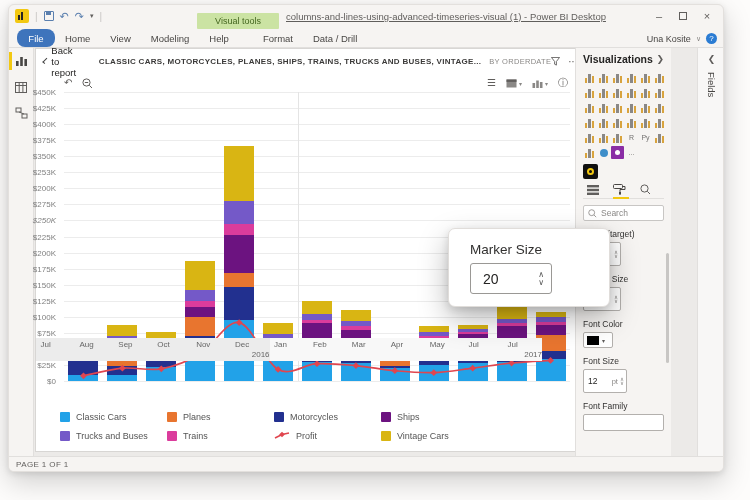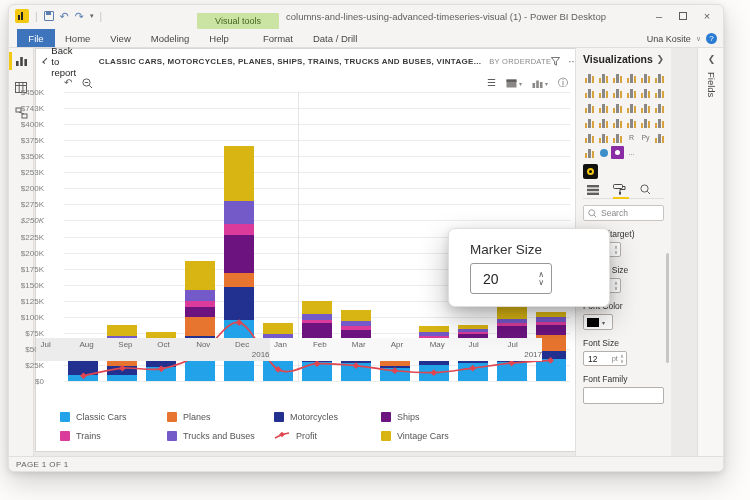--- a/index.html
+++ b/index.html
@@ -11,28 +11,28 @@
   .titlebar { position:absolute; left:0; top:0; right:0; height:24px; }
   .qat { position:absolute; left:6px; top:4px; display:flex; align-items:center; gap:6px; }
   .logo { width:14px; height:14px; background:#f2c811; border-radius:2px; position:relative; }
   .logo:before { content:""; position:absolute; left:3px; bottom:3px; width:2px; height:5px; background:#252423; box-shadow:3px 0 0 0 #252423, 3px -3px 0 0 #252423; }
   .sep { color:#c8c6c4; font-size:10px; }
   .qicon { font-size:11px; color:#5a7fae; line-height:1; }
   .qicon.floppy { width:10px; height:10px; border:1.4px solid #5a7fae; border-radius:1px; position:relative; }
   .qicon.floppy:before { content:""; position:absolute; left:1px; top:0; width:5px; height:3px; background:#5a7fae; }
   .caret { font-size:7px; color:#605e5c; }
   .vtools { position:absolute; left:188px; top:8px; width:82px; height:16px; background:#cbe3a3; color:#44661f; font-size:9px; display:flex; align-items:center; justify-content:center; border-radius:1px; }
-  .wtitle { position:absolute; left:277px; top:6px; font-size:9.5px; color:#605e5c; white-space:nowrap; }
+  .wtitle { position:absolute; left:277px; top:6px; font-size:9.5px; color:#605e5c; white-space:nowrap;text-decoration:underline; }
   .winbtns { position:absolute; right:4px; top:2px; display:flex; }
   .wbtn { width:24px; height:18px; display:flex; align-items:center; justify-content:center; color:#605e5c; font-size:11px; }
   .wbtn .maxi { width:8px; height:8px; border:1px solid #605e5c; }
 
   
   .ribbon { position:absolute; left:0; top:24px; right:0; height:19px; background:#f6f4f2; border-bottom:1px solid #e1dfdd; display:flex; align-items:stretch; }
-  .filetab { margin-left:8px; width:38px; background:#3e74bc; color:#fff; font-size:9.5px; display:flex; align-items:center; justify-content:center; }
+  .filetab { margin-left:8px; width:38px; background:#3e74bc; color:#fff; font-size:9.5px; display:flex; align-items:center; justify-content:center;border-radius:8px; }
   .tab { font-size:9.5px; color:#484644; display:flex; align-items:center; padding:0 10px; }
   .tab.ctx0 { margin-left:14px; }
   .userarea { position:absolute; right:6px; top:0; height:19px; display:flex; align-items:center; gap:5px; }
   .uname { font-size:9px; color:#484644; }
   .uchev { font-size:7px; color:#8a8886; }
   .helpdot { width:11px; height:11px; border-radius:50%; background:#2b7cd3; color:#fff; font-size:8px; display:flex; align-items:center; justify-content:center; }
 
   
   .main { position:absolute; left:0; top:43px; right:0; bottom:15px; background:#eceae8; }
   .leftnav { position:absolute; left:0; top:0; width:25px; bottom:0; background:#f6f4f2; border-right:1px solid #e1dfdd; }
@@ -54,21 +54,21 @@
 
   .vtoolbar { position:absolute; left:0; top:26px; right:10px; height:16px; display:flex; align-items:center; }
   .tleft { margin-left:28px; display:flex; gap:10px; align-items:center; color:#605e5c; }
   .tright { margin-left:auto; display:flex; gap:10px; align-items:center; color:#605e5c; }
   .ticon { font-size:10px; line-height:1; }
   .tcaret { font-size:6px; color:#8a8886; margin-left:2px; }
 
   
   .plot { position:absolute; left:28px; top:43px; width:506px; height:289px; }
   .gline { position:absolute; left:0; right:0; height:1px; background:#ececec; }
-  .ylab { position:absolute; right:100%; margin-right:20px; font-size:8px; color:#808080; white-space:nowrap; transform:translateY(-50%); }
+  .ylab { position:absolute; right:100%; margin-right:8px; font-size:8px; color:#808080; white-space:nowrap; transform:translateY(-50%); }
   .ybound { position:absolute; top:0; bottom:0; width:1px; background:#e4e4e4; }
   .barslot { position:absolute; bottom:0; display:flex; flex-direction:column-reverse; }
   .seg { width:100%; }
   .linesvg { position:absolute; left:0; top:0; overflow:visible; }
   .xstrip { position:absolute; left:0; top:289px; width:506px; height:23px; }
   .band { position:absolute; top:0; bottom:0; }
   .xlab { position:absolute; top:2px; font-size:8px; color:#666; }
   .yearlab { position:absolute; top:12px; width:100%; text-align:right; font-size:8px; color:#666; }
 
   
@@ -99,21 +99,21 @@
   .tile.globe i { width:8px; height:8px; border-radius:50%; background:#3e8ec9; margin:auto; }
   .custile { margin-top:4px; width:15px; height:15px; background:#111; border-radius:2px; display:flex; align-items:center; justify-content:center; }
   .custile i { width:7px; height:7px; border-radius:50%; border:2px solid #f2c811; display:block; }
   .ptabs { margin-top:5px; display:flex; gap:14px; align-items:flex-end; border-bottom:1px solid #e1dfdd; padding:0 4px 3px 4px; position:relative; }
   .ptab { color:#484644; }
   .ptab.sel:after { content:""; position:absolute; bottom:-1px; width:16px; height:2px; background:#f2c811; }
   .searchbox { margin-top:6px; height:16px; background:#fff; border:1px solid #c8c6c4; border-radius:2px; display:flex; align-items:center; gap:4px; padding:0 4px; }
   .searchbox .ph { font-size:8.5px; color:#8a8886; }
   .ctrl { margin-top:8px; }
   .ctrl .lab { font-size:8.5px; color:#323130; margin-bottom:3px; }
-  .spin { width:38px; height:15px; background:#fff; border:1px solid #b3b0ad; border-radius:2px; display:flex; align-items:center; }
+  .spin { width:38px; height:24px; background:#fff; border:1px solid #b3b0ad; border-radius:2px; display:flex; align-items:center; }
   .spin .val { font-size:8.5px; color:#252423; padding-left:4px; flex:1; }
   .spin .suf { font-size:7.5px; color:#8a8886; padding-right:2px; }
   .spin .btns { display:flex; flex-direction:column; justify-content:center; padding-right:2px; }
   .spin .btns span { font-size:5.5px; color:#8a8886; line-height:4.5px; text-align:center; }
   .dd { height:17px; background:#fff; border:1px solid #b3b0ad; border-radius:2px; display:flex; align-items:center; padding:0 4px; }
   .dd .val { font-size:8.5px; color:#252423; flex:1; }
   .dd .c { font-size:7px; color:#8a8886; }
   .colorbox { width:30px; height:16px; background:#fff; border:1px solid #b3b0ad; border-radius:2px; display:flex; align-items:center; gap:3px; padding:0 3px; }
   .colorbox .swc { width:12px; height:9px; }
   .colorbox .c { font-size:6px; color:#605e5c; }
@@ -283,21 +283,21 @@
               <span class="ylab" style="top: 96.3333px;">$200K</span>
               <div class="gline" style="top: 80.2778px;"></div>
               <span class="ylab" style="top: 80.2778px;">$253K</span>
               <div class="gline" style="top: 64.2222px;"></div>
               <span class="ylab" style="top: 64.2222px;">$350K</span>
               <div class="gline" style="top: 48.1667px;"></div>
               <span class="ylab" style="top: 48.1667px;">$375K</span>
               <div class="gline" style="top: 32.1111px;"></div>
               <span class="ylab" style="top: 32.1111px;">$400K</span>
               <div class="gline" style="top: 16.0556px;"></div>
-              <span class="ylab" style="top: 16.0556px;">$743K</span>
+              <span class="ylab" style="top: 16.0556px;">$425K</span>
               <div class="gline" style="top: 0px;"></div>
               <span class="ylab" style="top: 0px;">$450K</span>
               <div class="ybound" style="left: 233.538px;"></div>
               <div class="barslot" style="left: 4.46154px; width: 30px;">
                 <div class="seg" style="height: 6.42222px; background: rgb(34, 162, 232);"></div>
                 <div class="seg" style="height: 17.9822px; background: rgb(34, 48, 143);"></div>
                 <div class="seg" style="height: 1.28444px; background: rgb(232, 117, 47);"></div>
                 <div class="seg" style="height: 2.56889px; background: rgb(108, 19, 128);"></div>
                 <div class="seg" style="height: 1.28444px; background: rgb(219, 60, 156);"></div>
                 <div class="seg" style="height: 0.642222px; background: rgb(116, 89, 200);"></div>
@@ -460,26 +460,26 @@
               </div>
               <div class="litem">
                 <span class="sw" style="background: rgb(34, 48, 143);"></span>
                 <span class="llab">Motorcycles</span>
               </div>
               <div class="litem">
                 <span class="sw" style="background: rgb(108, 19, 128);"></span>
                 <span class="llab">Ships</span>
               </div>
               <div class="litem">
+                <span class="sw" style="background: rgb(116, 89, 200);"></span>
+                <span class="llab">Trucks and Buses</span>
+              </div>
+              <div class="litem">
                 <span class="sw" style="background: rgb(219, 60, 156);"></span>
                 <span class="llab">Trains</span>
-              </div>
-              <div class="litem">
-                <span class="sw" style="background: rgb(116, 89, 200);"></span>
-                <span class="llab">Trucks and Buses</span>
               </div>
               <div class="litem">
                 <svg width="16" height="9">
                   <path d="M1 7 L8 3.5 L15 2" stroke="#E0464F" stroke-width="1.6" fill="none"></path>
                   <rect x="-2" y="-2" width="4" height="4" transform="translate(8,3.5) rotate(45)" fill="#E0464F"></rect>
                 </svg>
                 <span class="llab">Profit</span>
               </div>
               <div class="litem">
                 <span class="sw" style="background: rgb(217, 181, 19);"></span>

